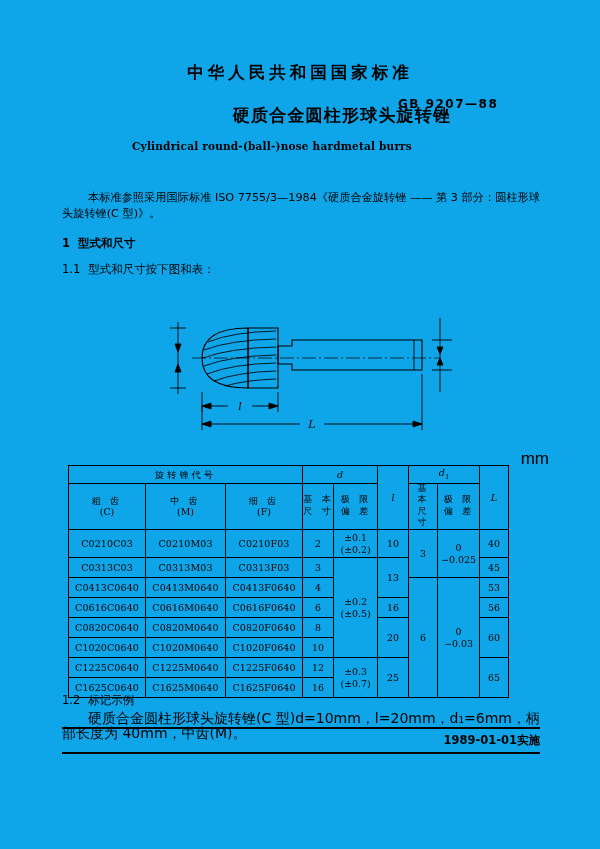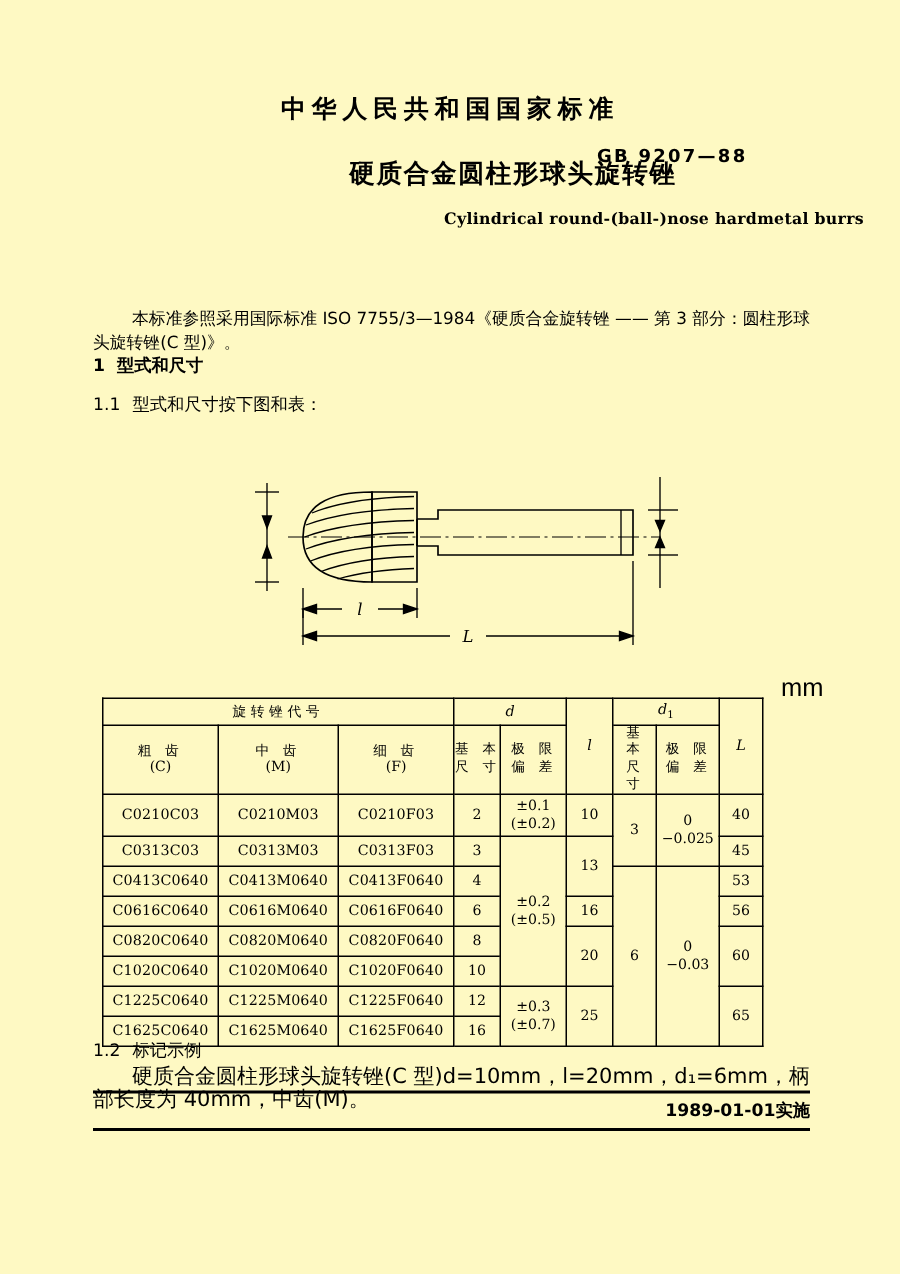--- a/index.html
+++ b/index.html
@@ -13,21 +13,21 @@
     font-family: "Liberation Serif", "DejaVu Serif", serif;
     color: #111;
     position: relative;
     overflow: hidden;
   }
   .page {
     position: absolute;
     left: 0; top: 0;
     width: 600px;
     height: 849px;
-    background: #fef9c3;
+    background: #0ea5e9;
   }
 
   
   .hdr-nation {
     position: absolute;
     left: 0; top: 62px;
     width: 600px;
     text-align: center;
     font-family: "DejaVu Sans", "Liberation Sans", sans-serif;
     font-weight: bold;
@@ -53,37 +53,35 @@
     font-weight: bold;
     font-size: 17px;
     letter-spacing: 1.2px;
     color: #000;
     padding-left: 42px;
   }
   .hdr-title-en {
     position: absolute;
     left: 0; top: 140px;
     width: 544px;
-    text-align: right;
+    text-align: center;
     font-family: "DejaVu Serif", "Liberation Serif", serif;
     font-weight: bold;
     font-size: 10.5px;
     letter-spacing: 0.2px;
     color: #000;
-    margin-left: 32px;
   }
 
   
   .para {
     position: absolute;
     font-size: 11.2px;
     line-height: 16px;
     color: #000;
     font-family: "DejaVu Sans", "Liberation Sans", sans-serif;
-    margin-top: 15px;
   }
   .para-iso {
     left: 62px; top: 190px;
     width: 478px;
     text-indent: 26px;
     text-align: justify;
   }
   .sec-h {
     position: absolute;
     font-family: "DejaVu Sans", "Liberation Sans", sans-serif;

